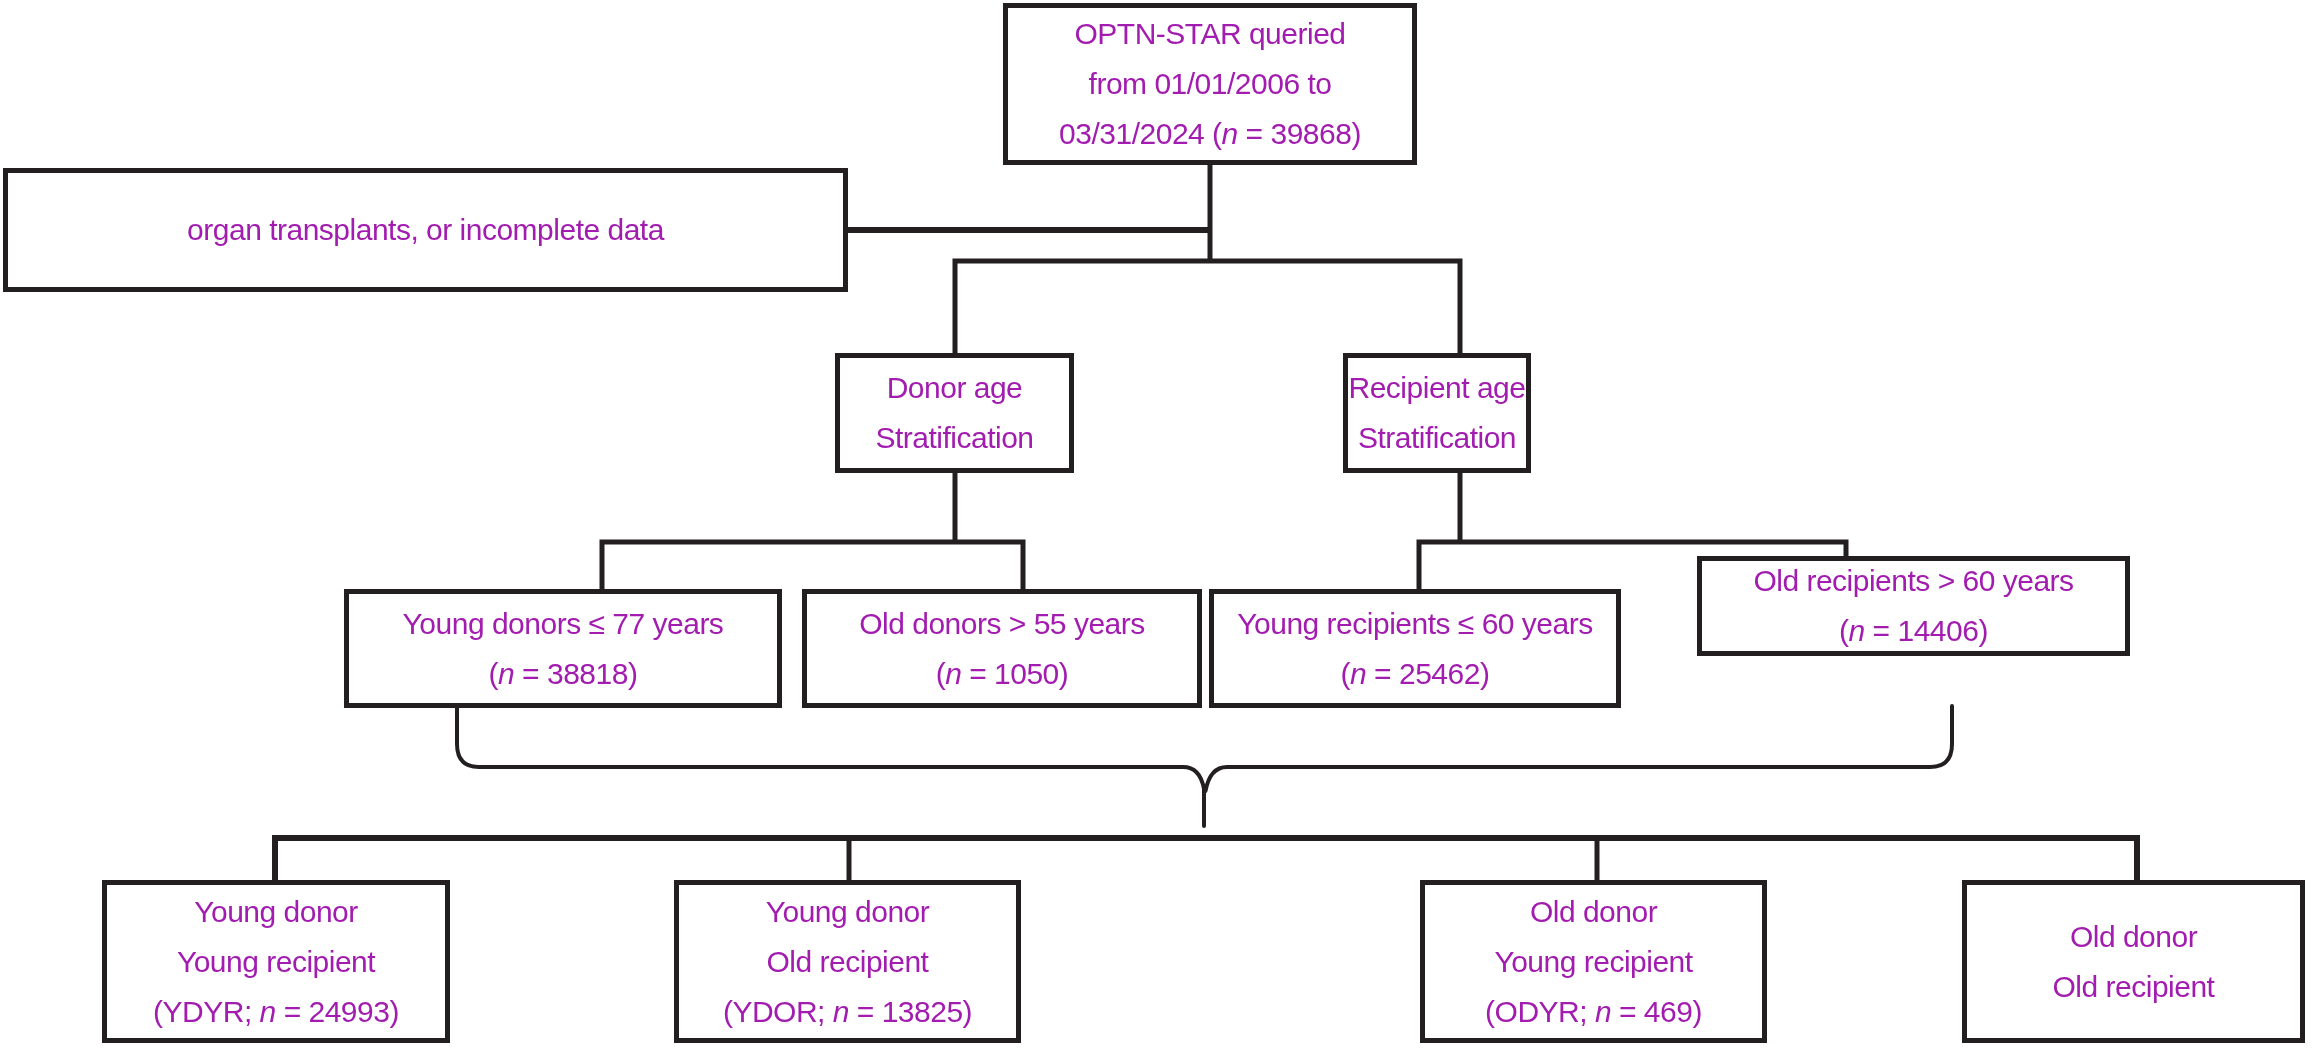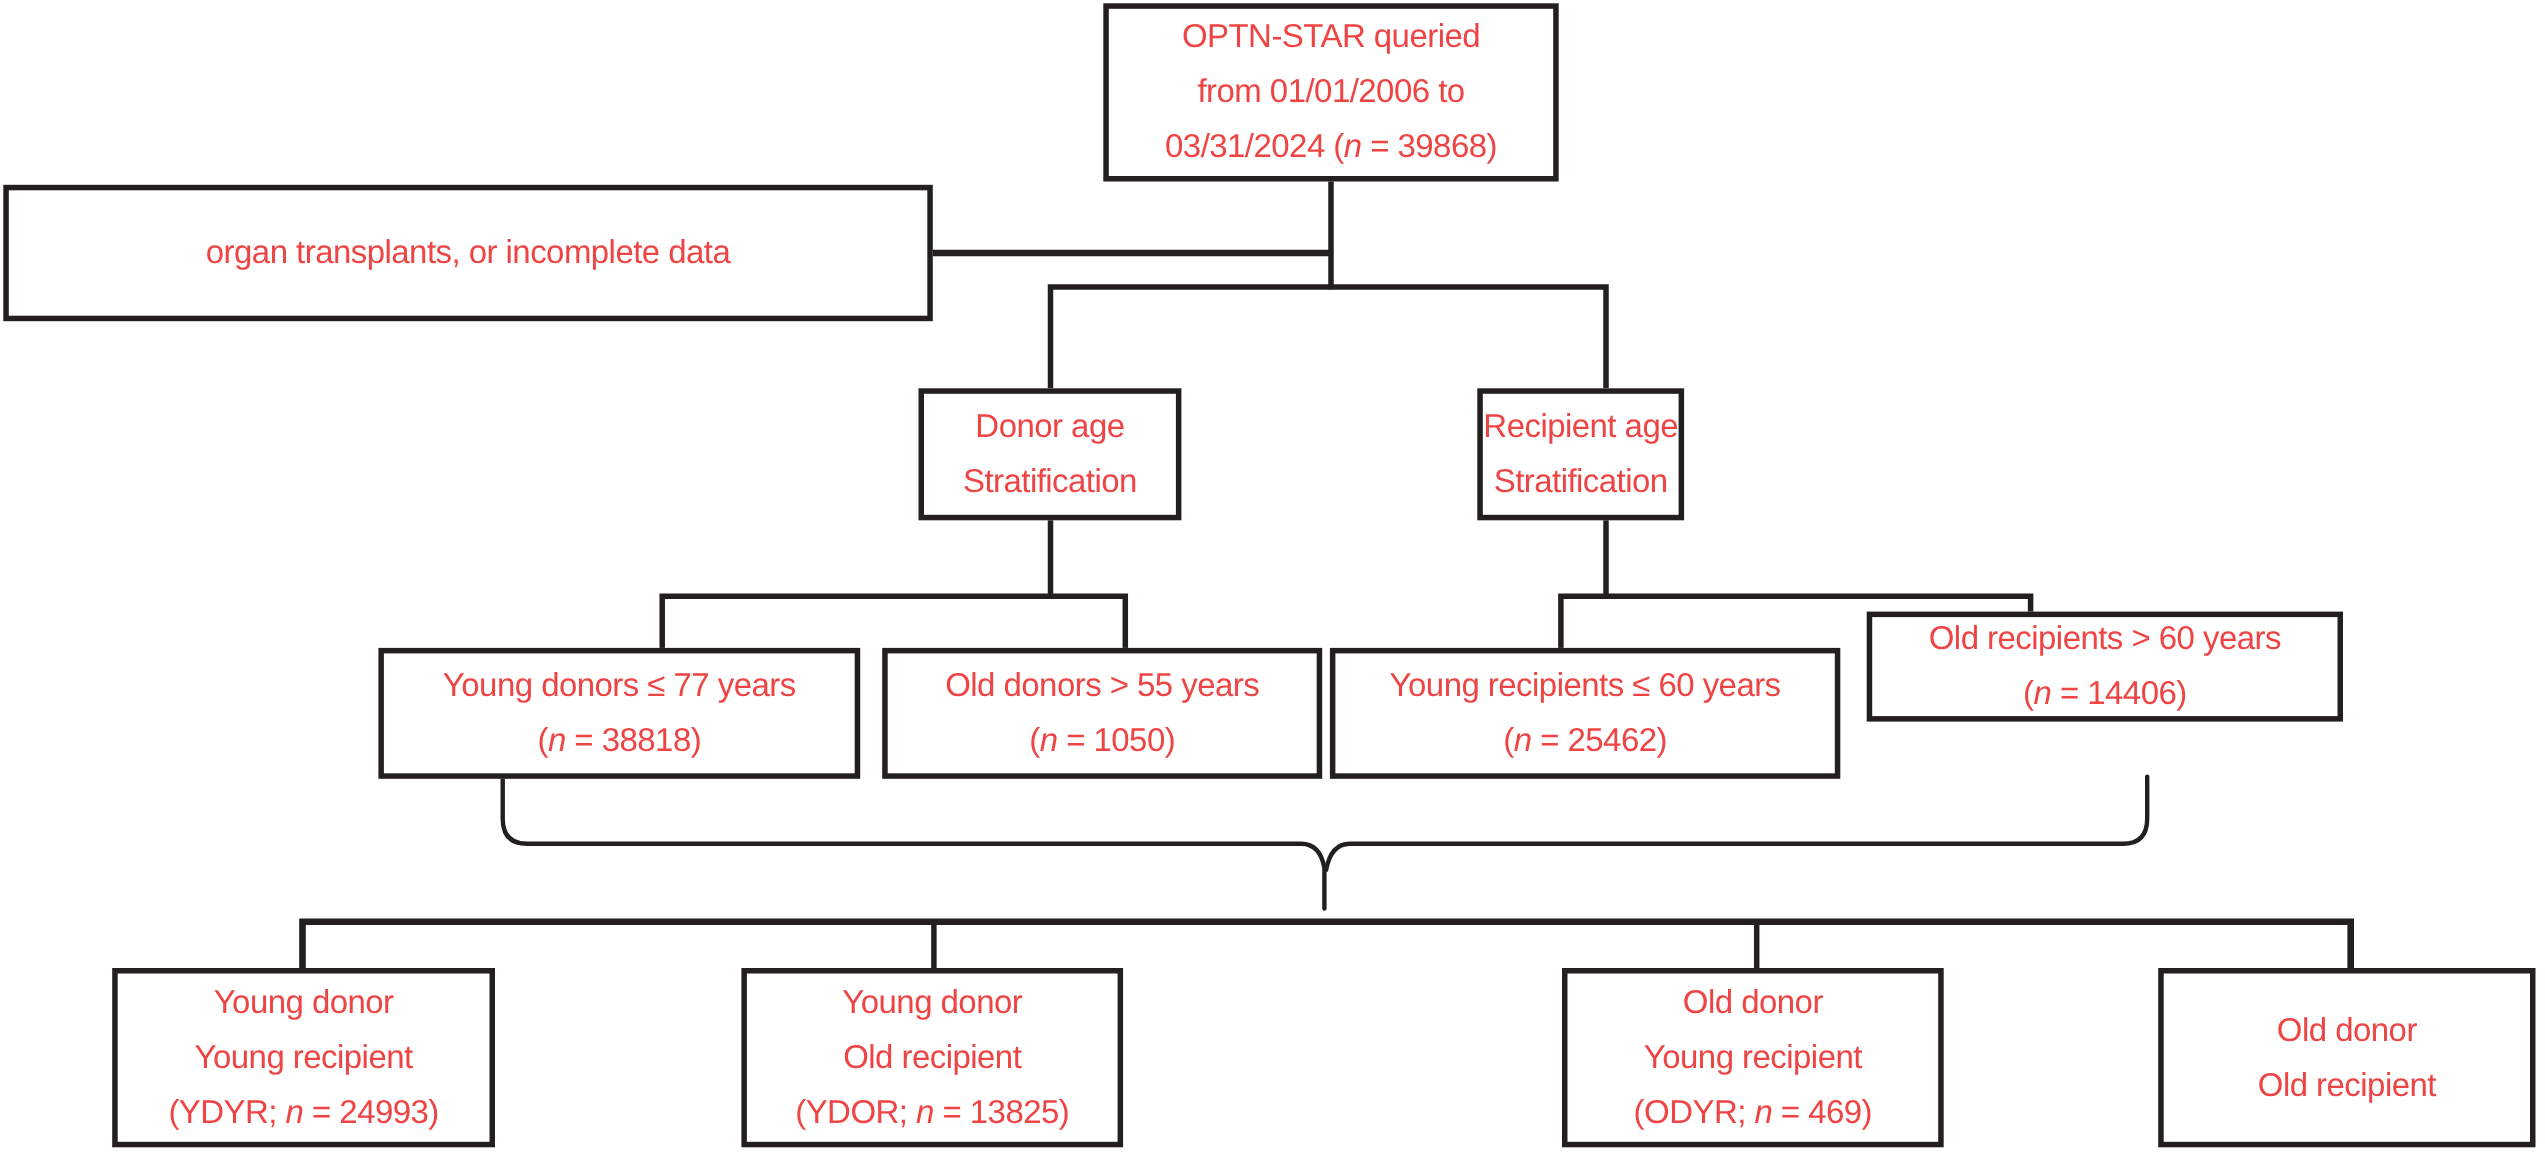--- a/index.html
+++ b/index.html
@@ -1,21 +1,21 @@
 <!DOCTYPE html>
 <html><head>
 <meta charset="utf-8">
 <style>
   html,body{margin:0;padding:0;background:#ffffff;}
   .canvas{
     position:relative;
     width:2314px;height:1050px;
     background:#ffffff;
     font-family:"Liberation Sans",sans-serif;
-    color:#ef4444;
+    color:#a21caf;
     overflow:hidden;
   }
   .wires{position:absolute;left:0;top:0;width:2314px;height:1050px;}
   .wires path{fill:none;stroke:#231f20;}
   .box{
     position:absolute;
     box-sizing:border-box;
     border:5px solid #231f20;
     background:#ffffff;
     display:flex;flex-direction:column;
@@ -74,21 +74,21 @@
   <div class="box" style="left:344px;top:589px;width:438px;height:119px">
       <div class="ln">Young donors ≤ 77 years</div>
       <div class="ln">(<em>n</em> = 38818)</div>
     </div>
 
   <div class="box" style="left:802px;top:589px;width:400px;height:119px">
       <div class="ln">Old donors &gt; 55 years</div>
       <div class="ln">(<em>n</em> = 1050)</div>
     </div>
 
-  <div class="box" style="left:1209px;top:589px;width:464px;height:119px">
+  <div class="box" style="left:1209px;top:589px;width:412px;height:119px">
       <div class="ln">Young recipients ≤ 60 years</div>
       <div class="ln">(<em>n</em> = 25462)</div>
     </div>
 
   <div class="box" style="left:1697px;top:556px;width:433px;height:100px">
       <div class="ln">Old recipients &gt; 60 years</div>
       <div class="ln">(<em>n</em> = 14406)</div>
     </div>
 
   <div class="box" style="left:102px;top:880px;width:348px;height:163px">

